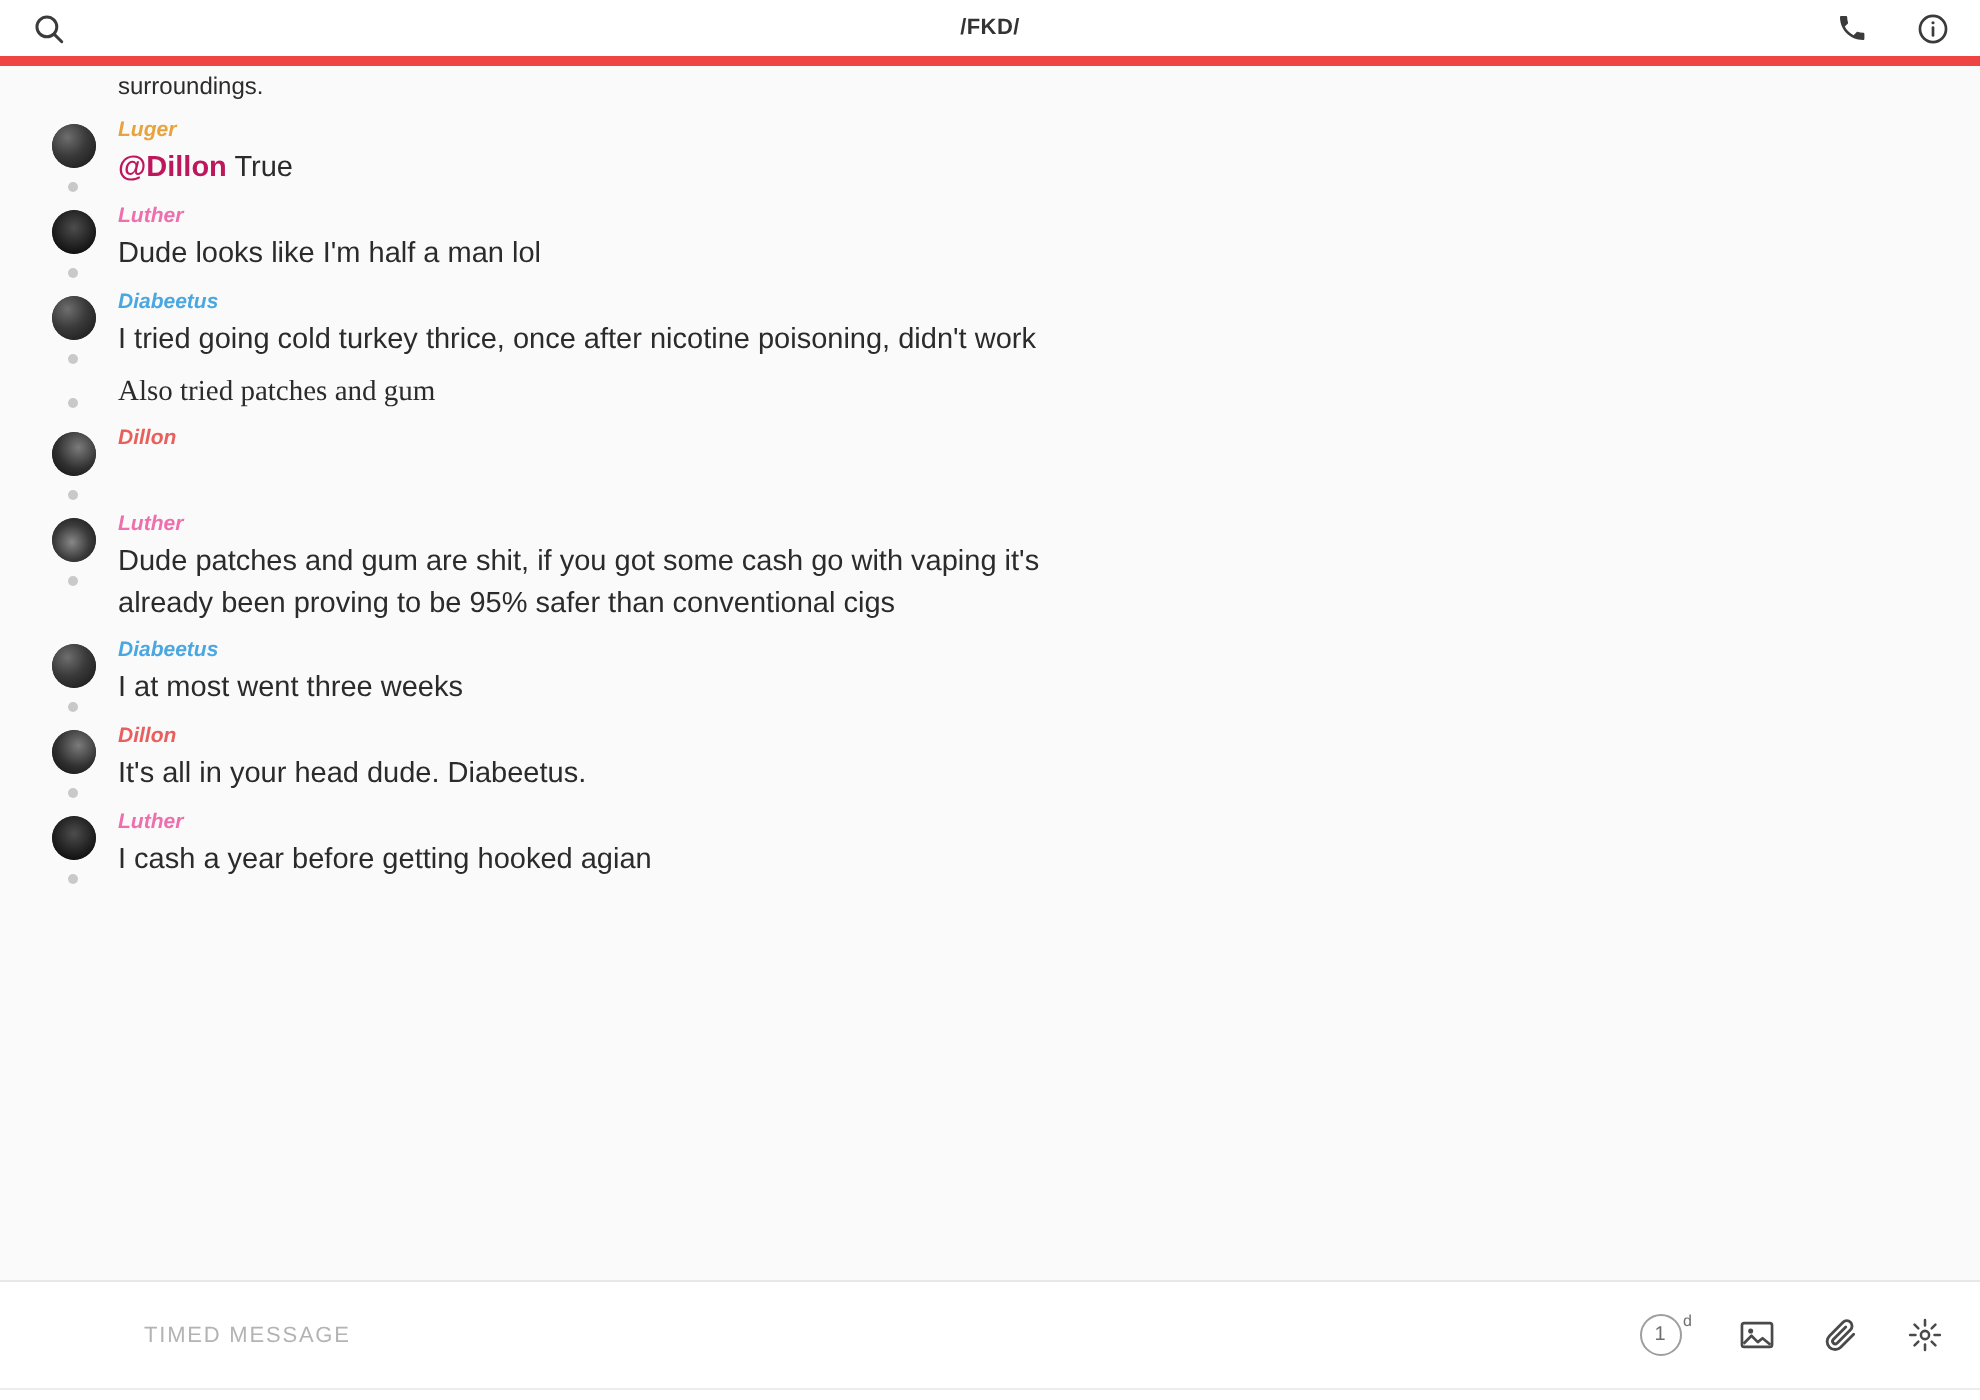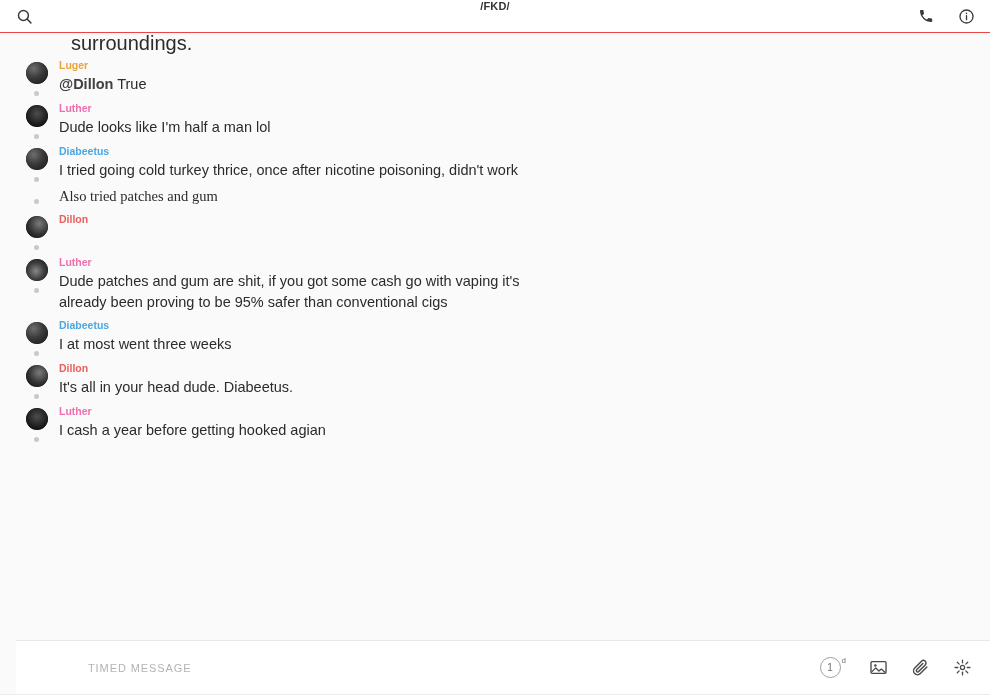--- a/index.html
+++ b/index.html
@@ -15,22 +15,23 @@
     display: flex; flex-direction: column;
     position: relative;
     background: #fafafa;
   }
 
   
   .header {
     height: 33px;
     min-height: 33px;
     background: #ffffff;
-    border-bottom: 1px solid #ef4444;
-    display: flex;
+    border-bottom: 5px solid #ef4444;
+    display: flex;
+    align-items: center;
     padding: 0 14px;
     position: relative;
     z-index: 5;
   }
   .header-left { display: flex; align-items: center; gap: 16px; }
   .header-right { display: flex; align-items: center; gap: 20px; margin-left: auto; }
   .header-title {
     position: absolute;
     left: 0; right: 0;
     text-align: center;
@@ -50,28 +51,27 @@
 
   
   .messages {
     flex: 1;
     overflow: hidden;
     background: #fafafa;
     padding: 0 0 4px 0;
     position: relative;
   }
   .partial-line {
-    font-size: 20px;
+    font-size: 12px;
     color: #2b2b2b;
     padding: 0 20px 0 59px;
     line-height: 21px;
     margin-top: 0px;
     height: 22px;
     overflow: hidden;
-    margin-left: 12px;
   }
   .msg-group {
     display: flex;
     padding: 4px 20px 2px 14px;
     position: relative;
   }
   .msg-gutter {
     width: 45px;
     min-width: 45px;
     display: flex;
@@ -101,46 +101,46 @@
     border-radius: 50%;
     background: #c9c9c9;
     margin-top: 7px;
   }
   .msg-body { flex: 1; min-width: 0; }
   .msg-author {
     font-size: 10.5px;
     font-weight: bold;
     margin-bottom: 3px;
     line-height: 12px;
+    font-style: italic;
   }
   .msg-text {
     font-size: 14.5px;
     line-height: 21px;
     color: #2b2b2b;
     white-space: pre-wrap;
     max-width: 500px;
   }
-  .msg-mention { color: #404040; font-weight: bold; }
+  .msg-mention { color: #be185d; font-weight: bold; }
   .sub-msg {
     display: flex;
     padding: 2px 20px 2px 14px;
     font-family: Liberation Serif, serif;
   }
   .sub-msg .msg-gutter { padding-top: 6px; }
 
   
   .composer {
     height: 54px;
     min-height: 54px;
     background: #ffffff;
     border-top: 1px solid #e8e8e8;
     display: flex;
     align-items: center;
     padding: 0 18px 0 72px;
-    margin-left: 16px;
   }
   .composer-input {
     flex: 1;
     border: none;
     outline: none;
     background: transparent;
     font-family: "Liberation Sans", sans-serif;
     font-size: 11px;
     letter-spacing: 0.9px;
     color: #7d7d7d;

